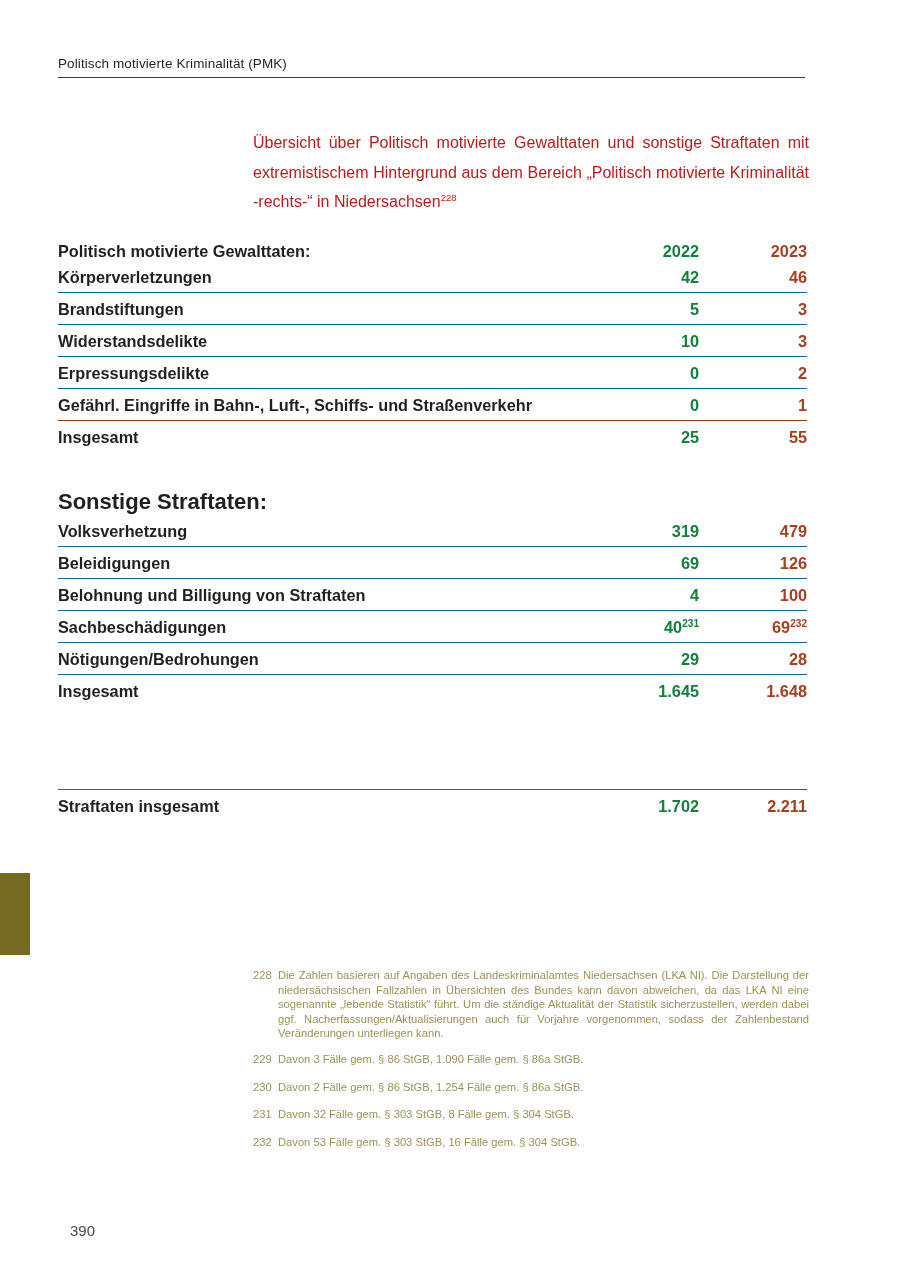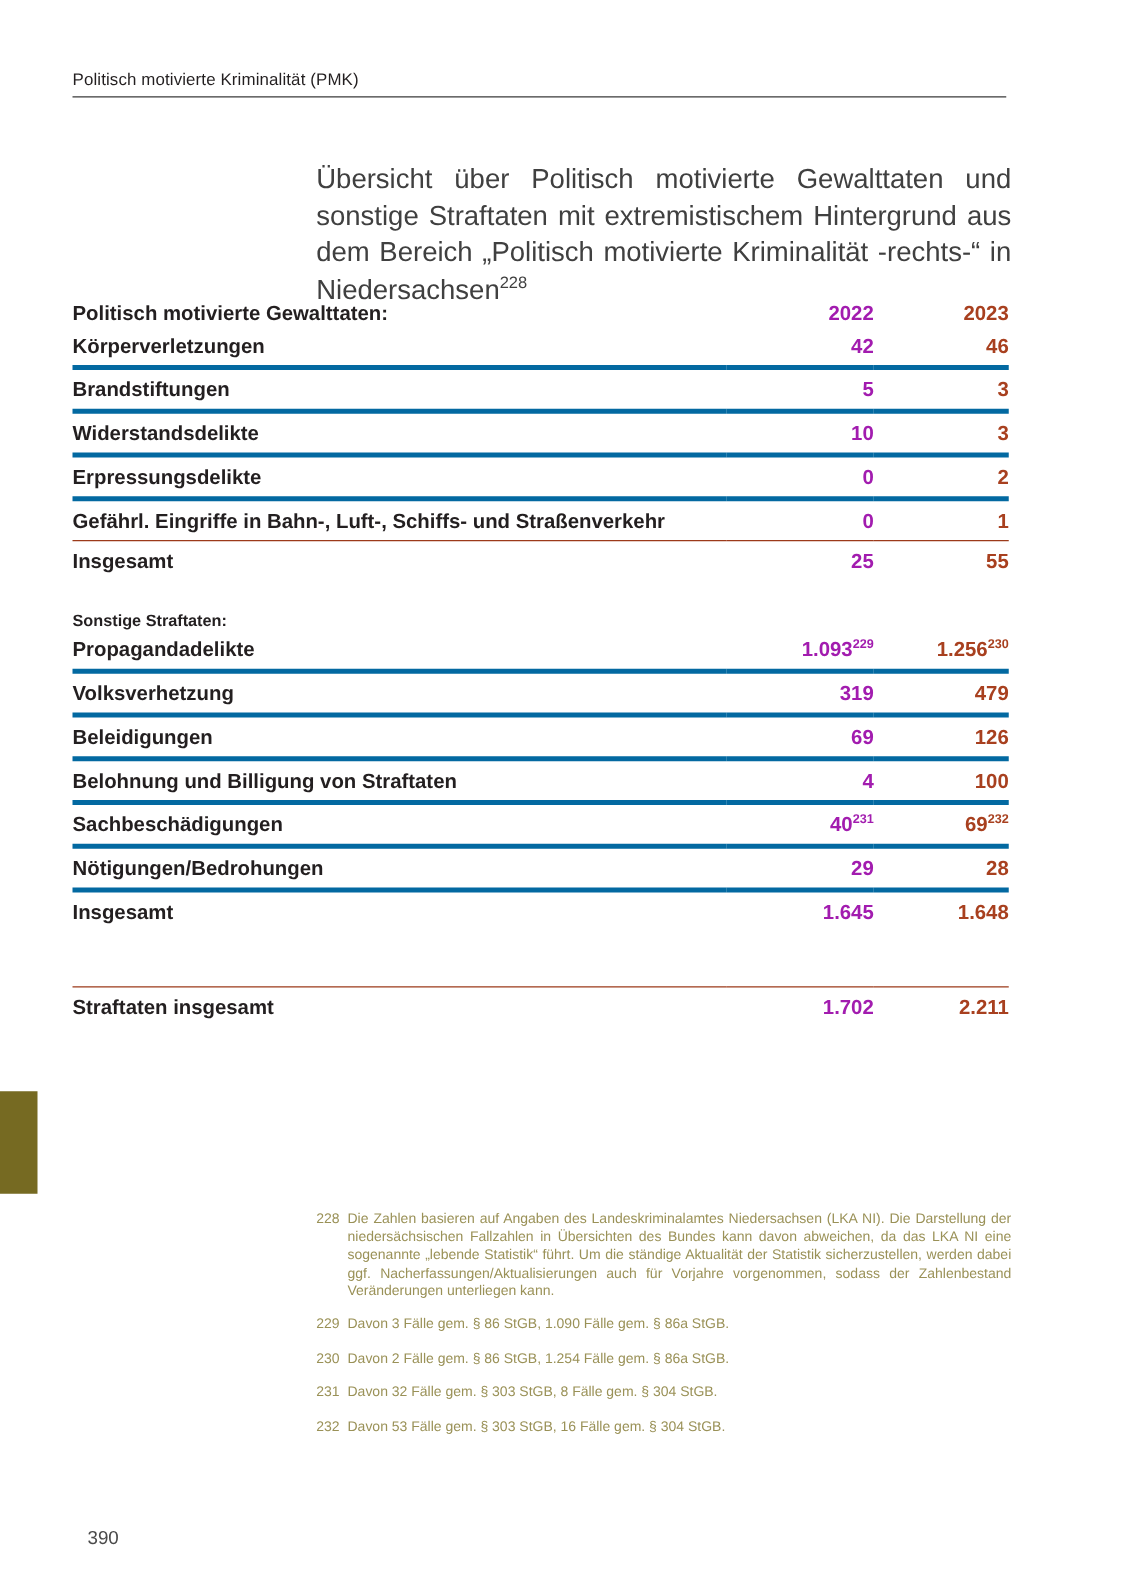--- a/index.html
+++ b/index.html
@@ -45,23 +45,23 @@
     height: 82px;
     background: #766a22;
   }
 
   
   .doc-title {
     position: absolute;
     left: 253px;
     top: 128px;
     width: 556px;
-    font-size: 22px;
+    font-size: 16px;
     line-height: 29.5px;
-    color: #404040;
+    color: #b91c1c;
     text-align: justify;
     text-align-last: left;
   }
   .doc-title sup {
     font-size: 60%;
     vertical-align: super;
     line-height: 0;
   }
 
   
@@ -83,47 +83,47 @@
 
   .cell-label {
     font-size: 16.3px;
     color: #231f20;
     text-align: left;
     white-space: nowrap;
     padding-bottom: 5px;
   }
   .cell-num {
     font-size: 16.3px;
-    color: #a21caf;
+    color: #15803d;
     text-align: right;
     padding-right: 2px;
     padding-bottom: 5px;
     white-space: nowrap;
   }
   .cell-num.accent { color: #a8401f; }
   .cell-num sup {
     font-size: 62%;
     vertical-align: super;
     line-height: 0;
   }
 
   tr.row-head td { padding-bottom: 6px; }
   tr.row-data td { padding-top: 7px; padding-bottom: 5px; }
   tr.row-total td { padding-top: 7px; padding-bottom: 5px; }
 
   
   tr.rule-heavy td { border-bottom: 1.7px solid #9c3a1a; margin-top: 41px; }
-  tr.rule-light td { border-bottom: 4px solid #0369a1; }
+  tr.rule-light td { border-bottom: 1px solid #0369a1; }
 
   .table1 { top: 242px; }
   .table2 { top: 489px; }
   .table3 { top: 789px; }
 
   .subhead-cell {
-    font-size: 13px;
+    font-size: 22px;
     color: #231f20;
     padding-bottom: 6px;
   }
 
   
   .footnotes {
     position: absolute;
     left: 253px;
     top: 968px;
     width: 556px;
@@ -220,25 +220,20 @@
       <col class="col-y2022">
       <col class="col-y2023">
   </colgroup>
   <tbody>
     <tr class="row-head rule-heavy">
       <th class="subhead-cell" style="text-align:left">Sonstige Straftaten:</th>
       <th class="cell-num"></th>
       <th class="cell-num accent"></th>
     </tr>
     <tr class="row-data rule-light">
-      <td class="cell-label">Propagandadelikte</td>
-      <td class="cell-num"><span>1.093</span><sup>229</sup></td>
-      <td class="cell-num accent"><span>1.256</span><sup>230</sup></td>
-    </tr>
-    <tr class="row-data rule-light">
       <td class="cell-label">Volksverhetzung</td>
       <td class="cell-num">319</td>
       <td class="cell-num accent">479</td>
     </tr>
     <tr class="row-data rule-light">
       <td class="cell-label">Beleidigungen</td>
       <td class="cell-num">69</td>
       <td class="cell-num accent">126</td>
     </tr>
     <tr class="row-data rule-light">

